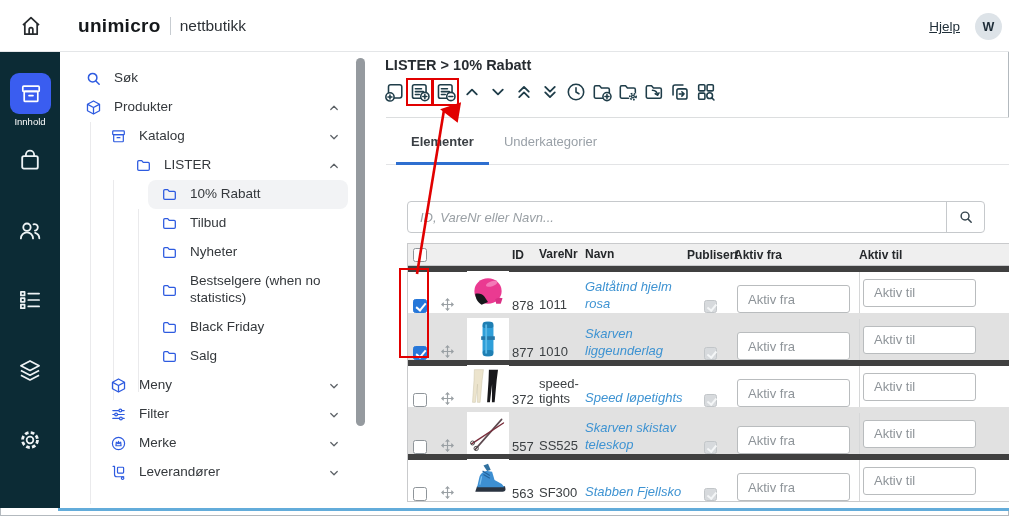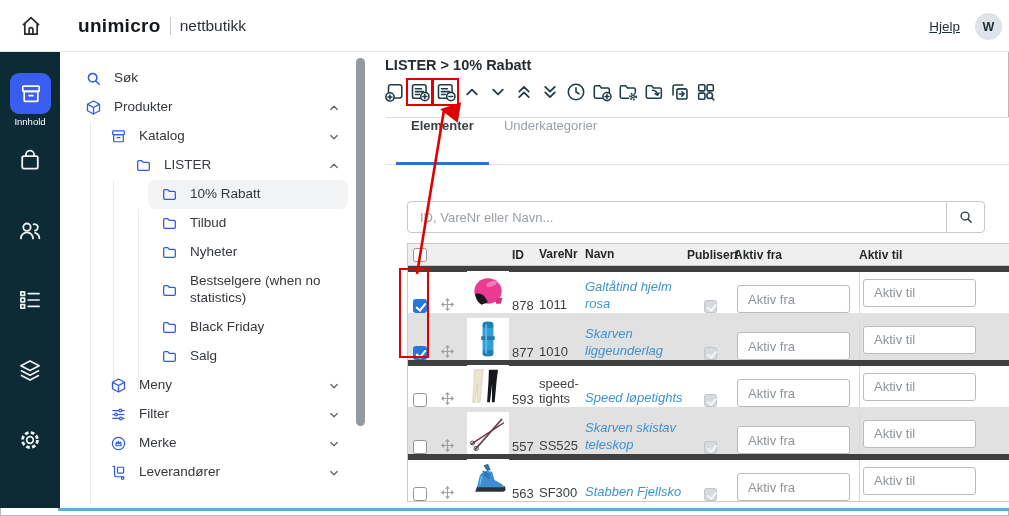--- a/index.html
+++ b/index.html
@@ -46,29 +46,29 @@
   
   .crumb{position:absolute;left:385px;top:57px;font-size:14.5px;font-weight:600;color:#272c31;}
   .toolbar{position:absolute;left:383px;top:81px;display:flex;gap:4px;align-items:center;z-index:6;}
   .tico{width:22px;height:22px;color:#1f3d49;cursor:pointer;flex:none;}
   .frame{position:absolute;top:-3.5px;width:27px;height:28px;border:2.5px solid #e10000;pointer-events:none;}
   .f1{left:23px;} .f2{left:49px;}
 
   .card{position:absolute;left:383px;top:117px;width:626px;height:391px;background:#fff;
         border-top:1px solid #dcdedf;border-left:1px solid #dcdedf;z-index:2;}
   .tabbar{display:flex;height:47px;padding-left:12px;border-bottom:1px solid #e3e4e6;}
-  .tab{position:relative;display:flex;padding:0 15px;font-size:13px;
+  .tab{position:relative;display:flex;align-items:center;padding:0 15px;font-size:13px;
        color:#9aa1a8;cursor:pointer;}
   .tab.active{color:#3a3f44;font-weight:bold;}
   .tab.active::after{content:"";position:absolute;left:0;right:0;bottom:-1px;height:3px;background:#2e6fd0;}
 
   .search{margin:36px 0 0 23px;width:578px;height:32px;border:1px solid #c6c9cc;border-radius:4px;
           display:flex;align-items:stretch;background:#fff;}
   .search input{flex:1;border:none;outline:none;padding:0 12px;font-size:13px;color:#333;
-                font-family:"Liberation Sans",sans-serif;background:transparent;}
+                font-family:"Liberation Sans",sans-serif;background:transparent;font-style:italic;}
   .search input::placeholder{color:#9aa0a5;}
   .sbtn{width:38px;border-left:1px solid #c6c9cc;display:flex;align-items:center;justify-content:center;
         cursor:pointer;color:#36454e;}
   .sbtn svg{width:16px;height:16px;}
 
   .tbl{margin:10px 16px 0 23px;width:663px;border:1px solid #c9cacc;}
   .thead{display:flex;align-items:center;height:22px;background:#efefef;border-bottom:1px solid #c9cacc;
          font-size:12px;font-weight:bold;color:#25282b;}
   .tr{display:flex;align-items:flex-end;height:47px;font-size:13px;color:#3c4043;background:#fff;
       border-top:6px solid #404040;}
@@ -646,21 +646,21 @@
               <use href="#i-drag"></use>
             </svg>
           </div>
         <div class="c-img">
             <div class="pimg">
               <svg>
                 <use href="#p-tights"></use>
               </svg>
             </div>
           </div>
-        <div class="c-id">593</div>
+        <div class="c-id">372</div>
         <div class="c-vnr">speed-tights</div>
         <div class="c-navn"><a class="navn-link">Speed løpetights</a></div>
         <div class="c-pub">
             <div class="cb muted on"></div>
           </div>
         <div class="c-fra"><input class="dinput" placeholder="Aktiv fra" style=""></div>
         <div class="c-til">
             <input class="dinput" placeholder="Aktiv til" style="">
           </div>
       </div>

